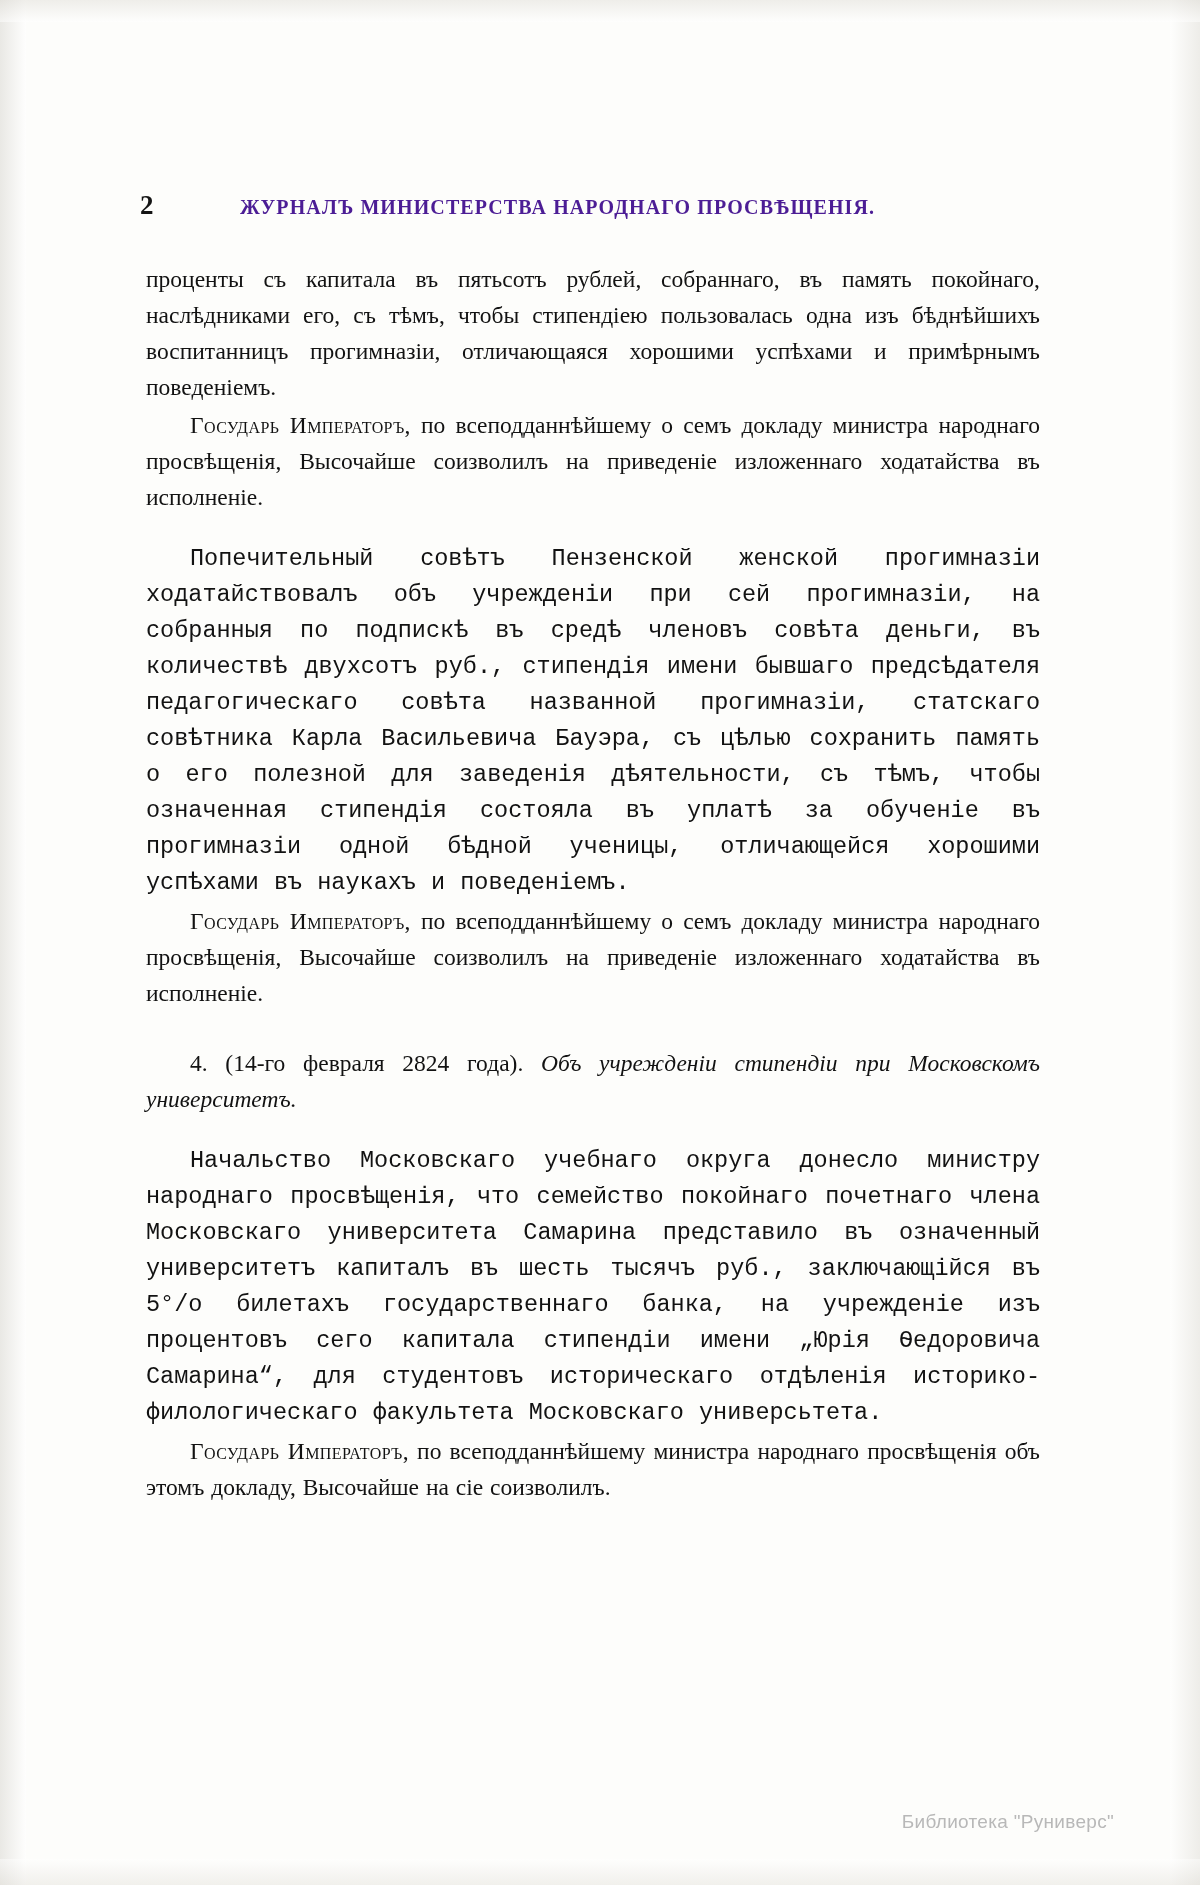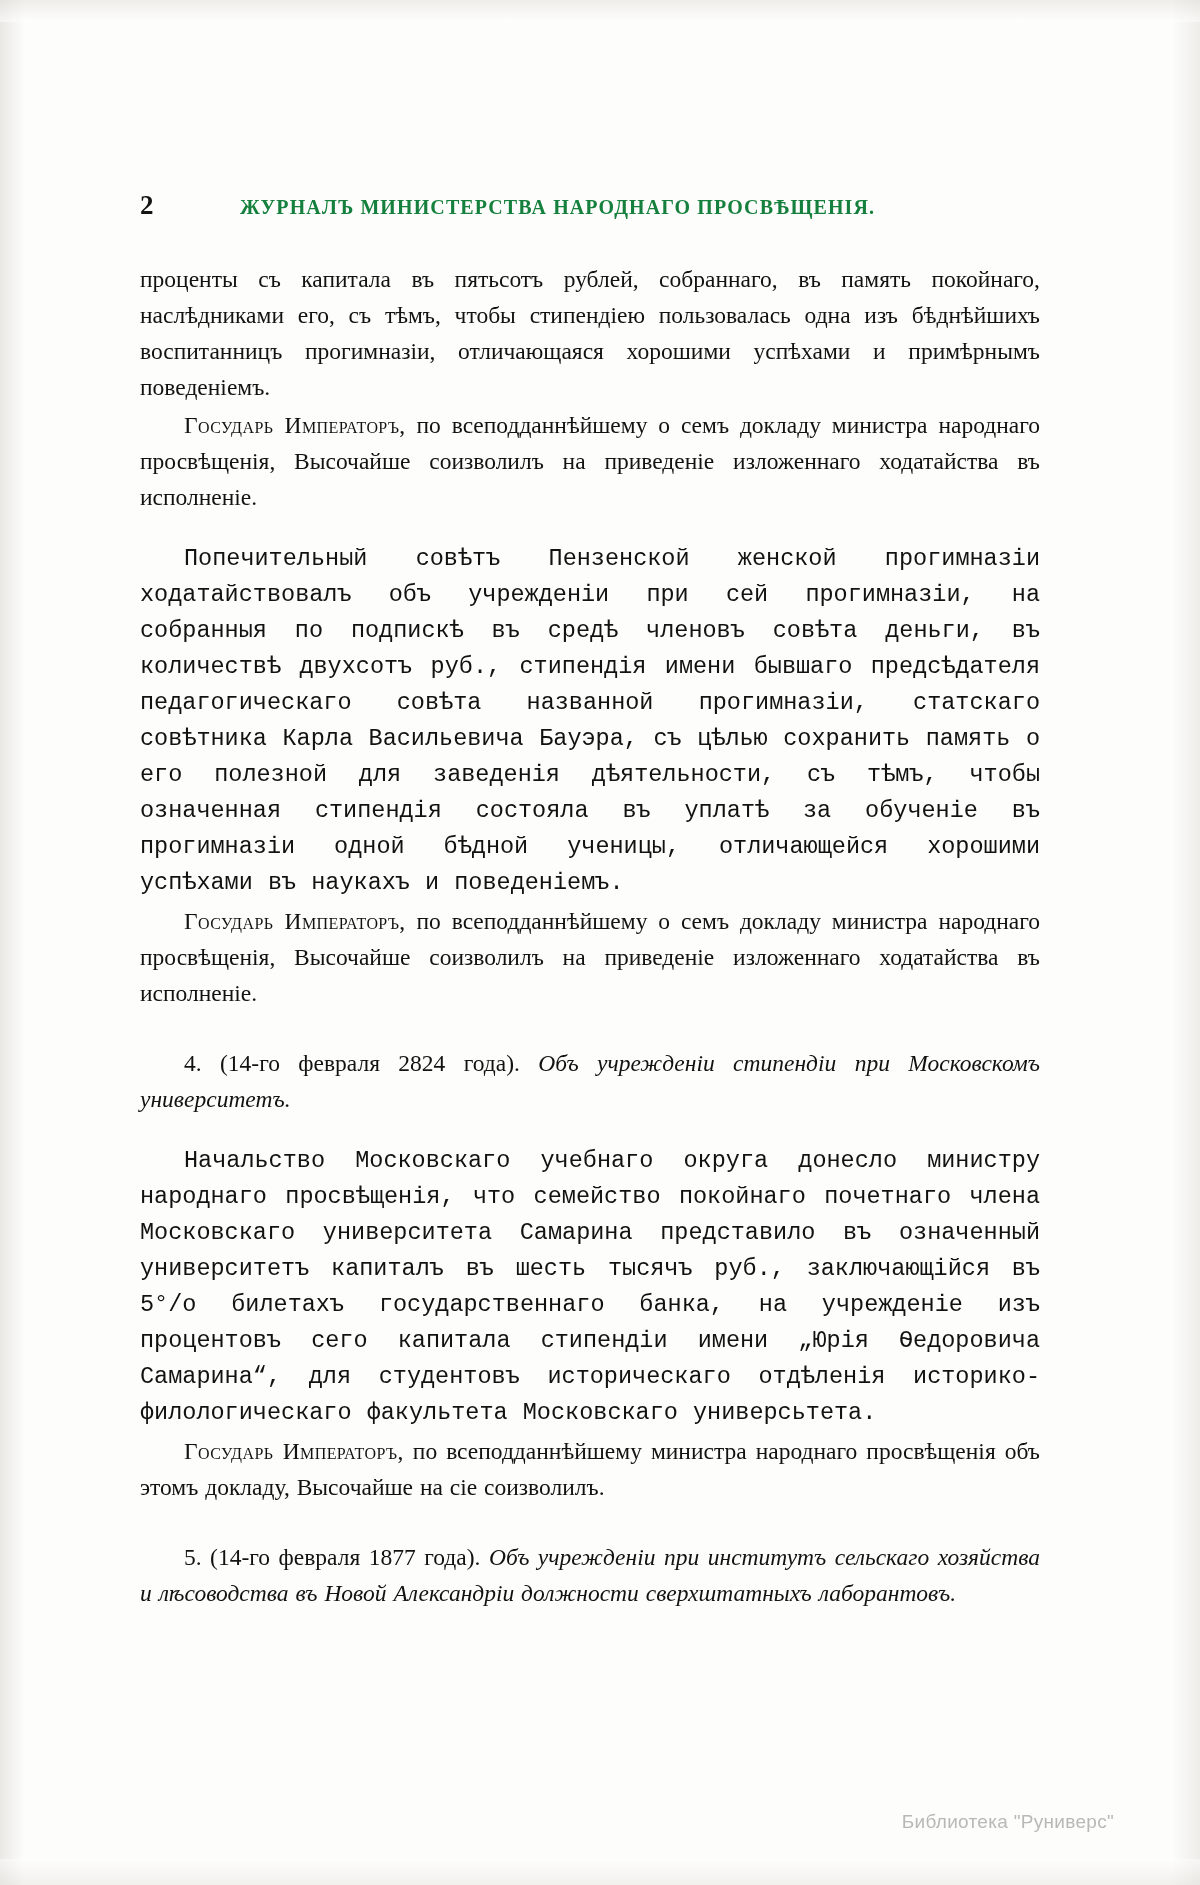--- a/index.html
+++ b/index.html
@@ -66,31 +66,31 @@
     font-weight: bold;
     color: #141414;
     width: 100px;
     flex: 0 0 100px;
   }
   .running-title {
     font-family: "Liberation Serif", serif;
     font-size: 20px;
     font-weight: bold;
     letter-spacing: 1.1px;
-    color: #15803d;
+    color: #4c1d95;
     text-transform: none;
     white-space: nowrap;
   }
 
   p.para {
     font-family: "Liberation Serif", serif;
     font-size: 23.5px;
     line-height: 36px;
     color: #121212;
-    margin: 0 0 2px 0;
+    margin: 0 0 2px 6px;
     text-align: justify;
     text-justify: inter-word;
     word-spacing: 1px;
   }
   p.para.indent {
     text-indent: 44px;
   }
   p.para.gap-top {
     margin-top: 26px;
     font-family: Liberation Mono, monospace;
@@ -144,18 +144,17 @@
     <p class="para indent gap-top">Попечительный совѣтъ Пензенской женской прогимназіи ходатайствовалъ объ учрежденіи при сей прогимназіи, на собранныя по подпискѣ въ средѣ членовъ совѣта деньги, въ количествѣ двухсотъ руб., стипендія имени бывшаго предсѣдателя педагогическаго совѣта названной прогимназіи, статскаго совѣтника Карла Васильевича Бауэра, съ цѣлью сохранить память о его полезной для заведенія дѣятельности, съ тѣмъ, чтобы означенная стипендія состояла въ уплатѣ за обученіе въ прогимназіи одной бѣдной ученицы, отличающейся хорошими успѣхами въ наукахъ и поведеніемъ.</p>
 
     <p class="para indent"><span class="smallcaps">Государь Императоръ,</span><span> по всеподданнѣйшему о семъ докладу министра народнаго просвѣщенія, Высочайше соизволилъ на приведеніе изложеннаго ходатайства въ исполненіе.</span></p>
 
     <p class="para indent gap-top-lg"><span class="heading-num">4. (14-го февраля 2824 года).</span><span class="ital"> Объ учрежденіи стипендіи при Московскомъ университетъ.</span></p>
 
     <p class="para indent gap-top">Начальство Московскаго учебнаго округа донесло министру народнаго просвѣщенія, что семейство покойнаго почетнаго члена Московскаго университета Самарина представило въ означенный университетъ капиталъ въ шесть тысячъ руб., заключающійся въ 5°/о билетахъ государственнаго банка, на учрежденіе изъ процентовъ сего капитала стипендіи имени „Юрія Ѳедоровича Самарина“, для студентовъ историческаго отдѣленія историко-филологическаго факультета Московскаго универсьтета.</p>
 
     <p class="para indent"><span class="smallcaps">Государь Императоръ,</span><span> по всеподданнѣйшему министра народнаго просвѣщенія объ этомъ докладу, Высочайше на сіе соизволилъ.</span></p>
 
-    <p class="para indent gap-top-lg"><span class="heading-num">5. (14-го февраля 1877 года).</span><span class="ital"> Объ учрежденіи при институтъ сельскаго хозяйства и лѣсоводства въ Новой Александріи должности сверхштатныхъ лаборантовъ.</span></p>
 
   </div>
 
   <div class="watermark">Библиотека "Руниверс"</div>
 </div>
 
 </body></html>

